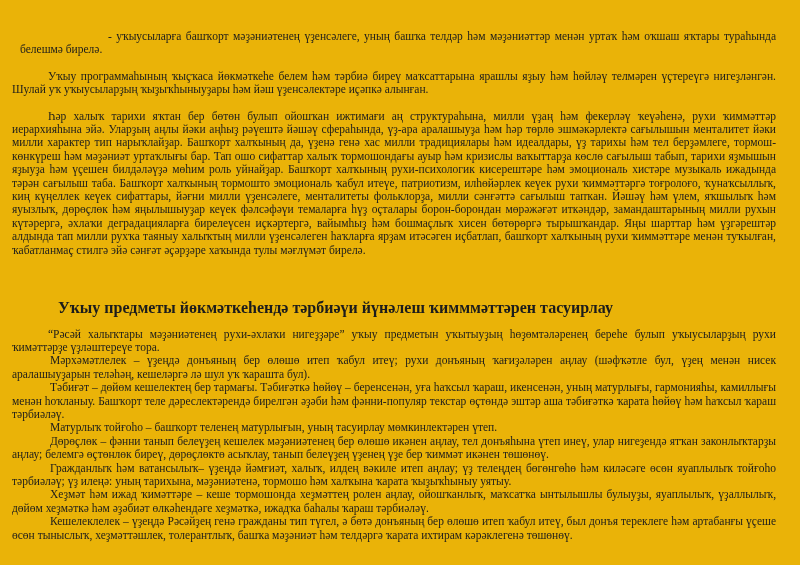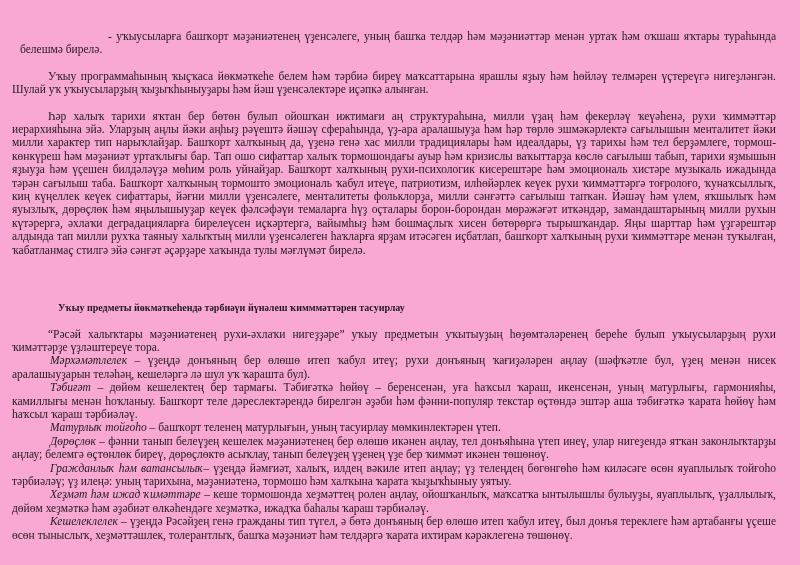--- a/index.html
+++ b/index.html
@@ -14,48 +14,47 @@
   }
   .page {
     box-sizing: border-box;
     width: 800px;
     height: 565px;
     padding: 30px 24px 0 12px;
     font-family: "Liberation Serif", "DejaVu Serif", serif;
     font-size: 11.5px;
     line-height: 13.4px;
     color: #1c1c1c;
-    background: #f9a8d4;
+    background: #eab308;
   }
   p {
     margin: 0;
     text-align: justify;
     hyphens: none;
   }
   p.body-par {
     text-indent: 36px;
     margin-top: 13px;
   }
   p.hang-item {
     margin-left: 8px;
     text-indent: 88px;
   }
   h3.section-heading {
-    font-size: 10px;
+    font-size: 16px;
     line-height: 13.4px;
     font-weight: bold;
     margin: 44px 0 8px 0;
     text-indent: 46px;
     text-align: left;
   }
   p.term-par {
     text-indent: 38px;
   }
   p.term-par .term-name {
-    font-style: italic;
   }
 </style>
 </head>
 <body>
 
 <div class="page">
 
   <p class="hang-item">- уҡыусыларға башҡорт мәҙәниәтенең үҙенсәлеге, уның башҡа телдәр һәм мәҙәниәттәр менән уртаҡ һәм оҡшаш яҡтары тураһында белешмә бирелә.</p>
 
   <p class="body-par">Уҡыу программаһының ҡыҫҡаса йөкмәткеһе белем һәм тәрбиә биреү маҡсаттарына ярашлы яҙыу һәм һөйләү телмәрен үҫтереүгә нигеҙләнгән. Шулай уҡ уҡыусыларҙың ҡыҙыҡһыныуҙары һәм йәш үҙенсәлектәре иҫәпкә алынған.</p>

